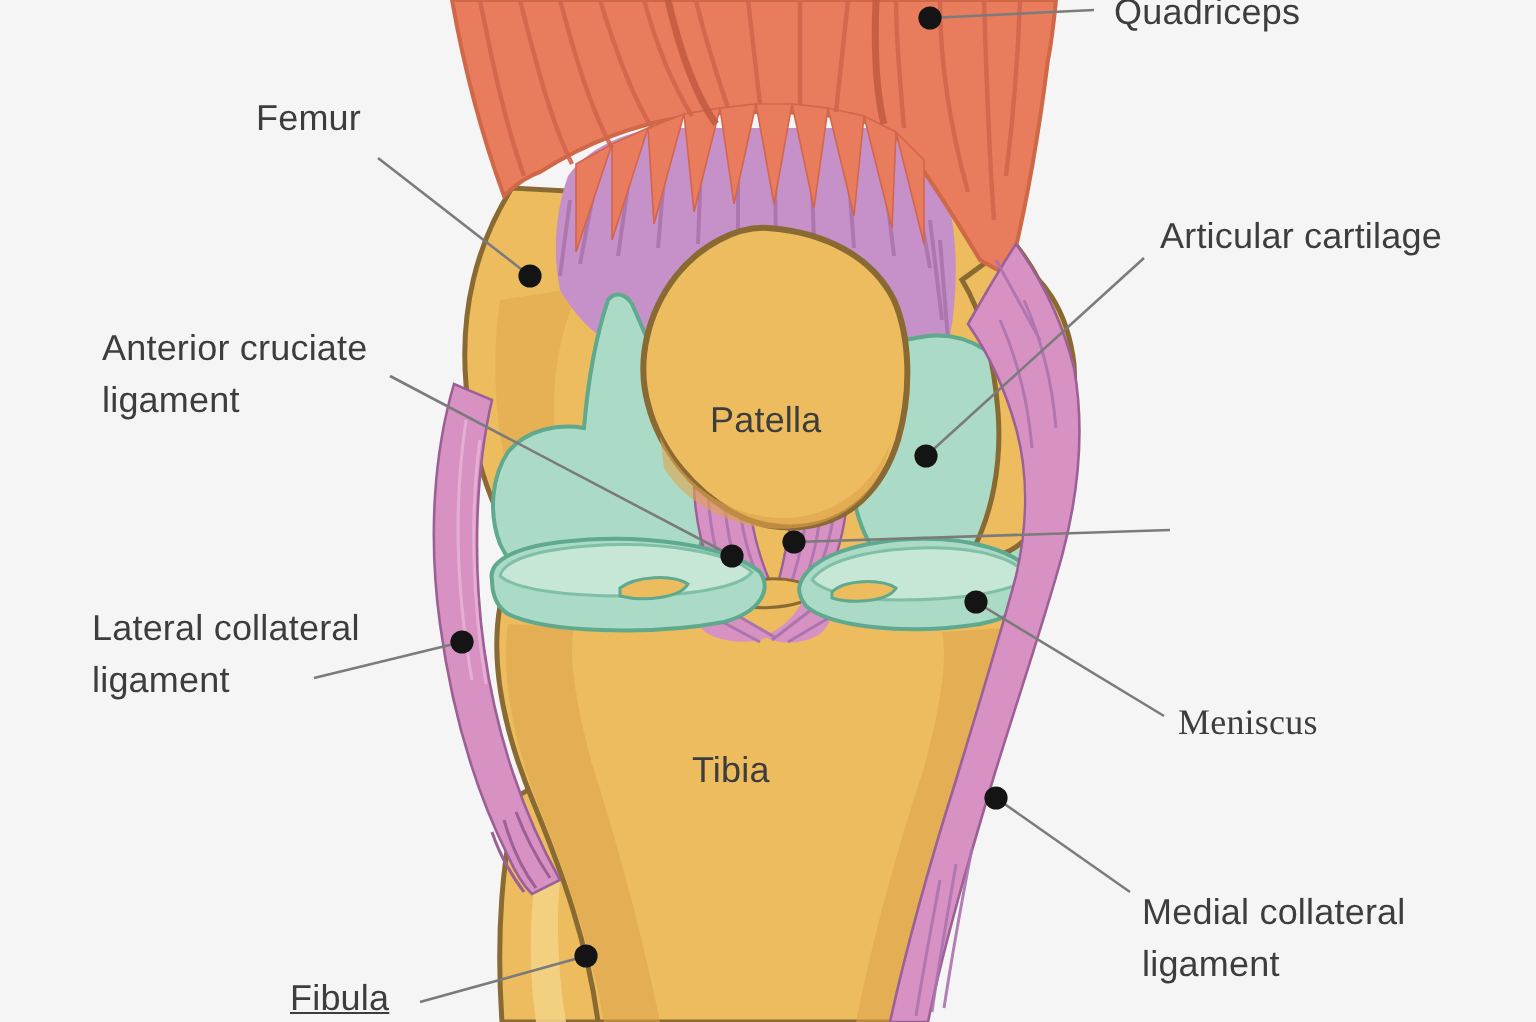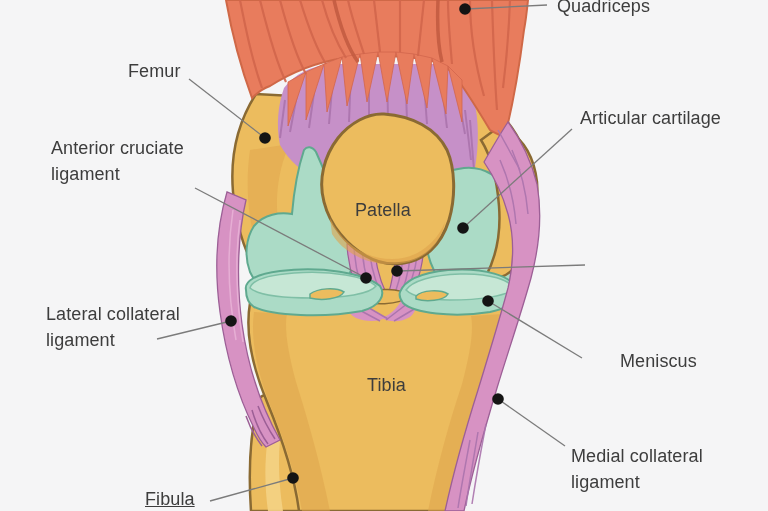--- a/index.html
+++ b/index.html
@@ -10,28 +10,28 @@
   }
   .stage svg{position:absolute;left:0;top:0;}
   .label{
     position:absolute;
     font-size:18px;line-height:26px;color:#3d3d3d;
     letter-spacing:0.1px;
     white-space:nowrap;
   }
   .label.wrap{white-space:normal;}
   .lbl-quadriceps{left:557px;top:-7px;}
-  .lbl-femur{left:128px;top:58px;}
+  .lbl-femur{left:128px;top:46px;}
   .lbl-articular{left:580px;top:105px;}
-  .lbl-acl{left:51px;top:135px;width:155px;}
+  .lbl-acl{left:51px;top:161px;width:155px;}
   .lbl-patella{left:355px;top:165px;}
   .lbl-pcl{left:593px;top:242px;width:165px;}
   .lbl-lcl{left:46px;top:301px;width:155px;}
-  .lbl-meniscus{left:620px;top:348px;}
-  .lbl-tibia{left:367px;top:372px;}
+  .lbl-meniscus{left:589px;top:348px;font-family:Liberation Serif, serif;}
+  .lbl-tibia{left:346px;top:372px;}
   .lbl-mcl{left:571px;top:443px;width:170px;}
   .lbl-fibula{left:145px;top:486px;text-decoration:underline;}
 </style>
 </head>
 <body>
 
 <div class="stage">
 
   <svg width="768" height="511" viewBox="0 0 768 511">
 

